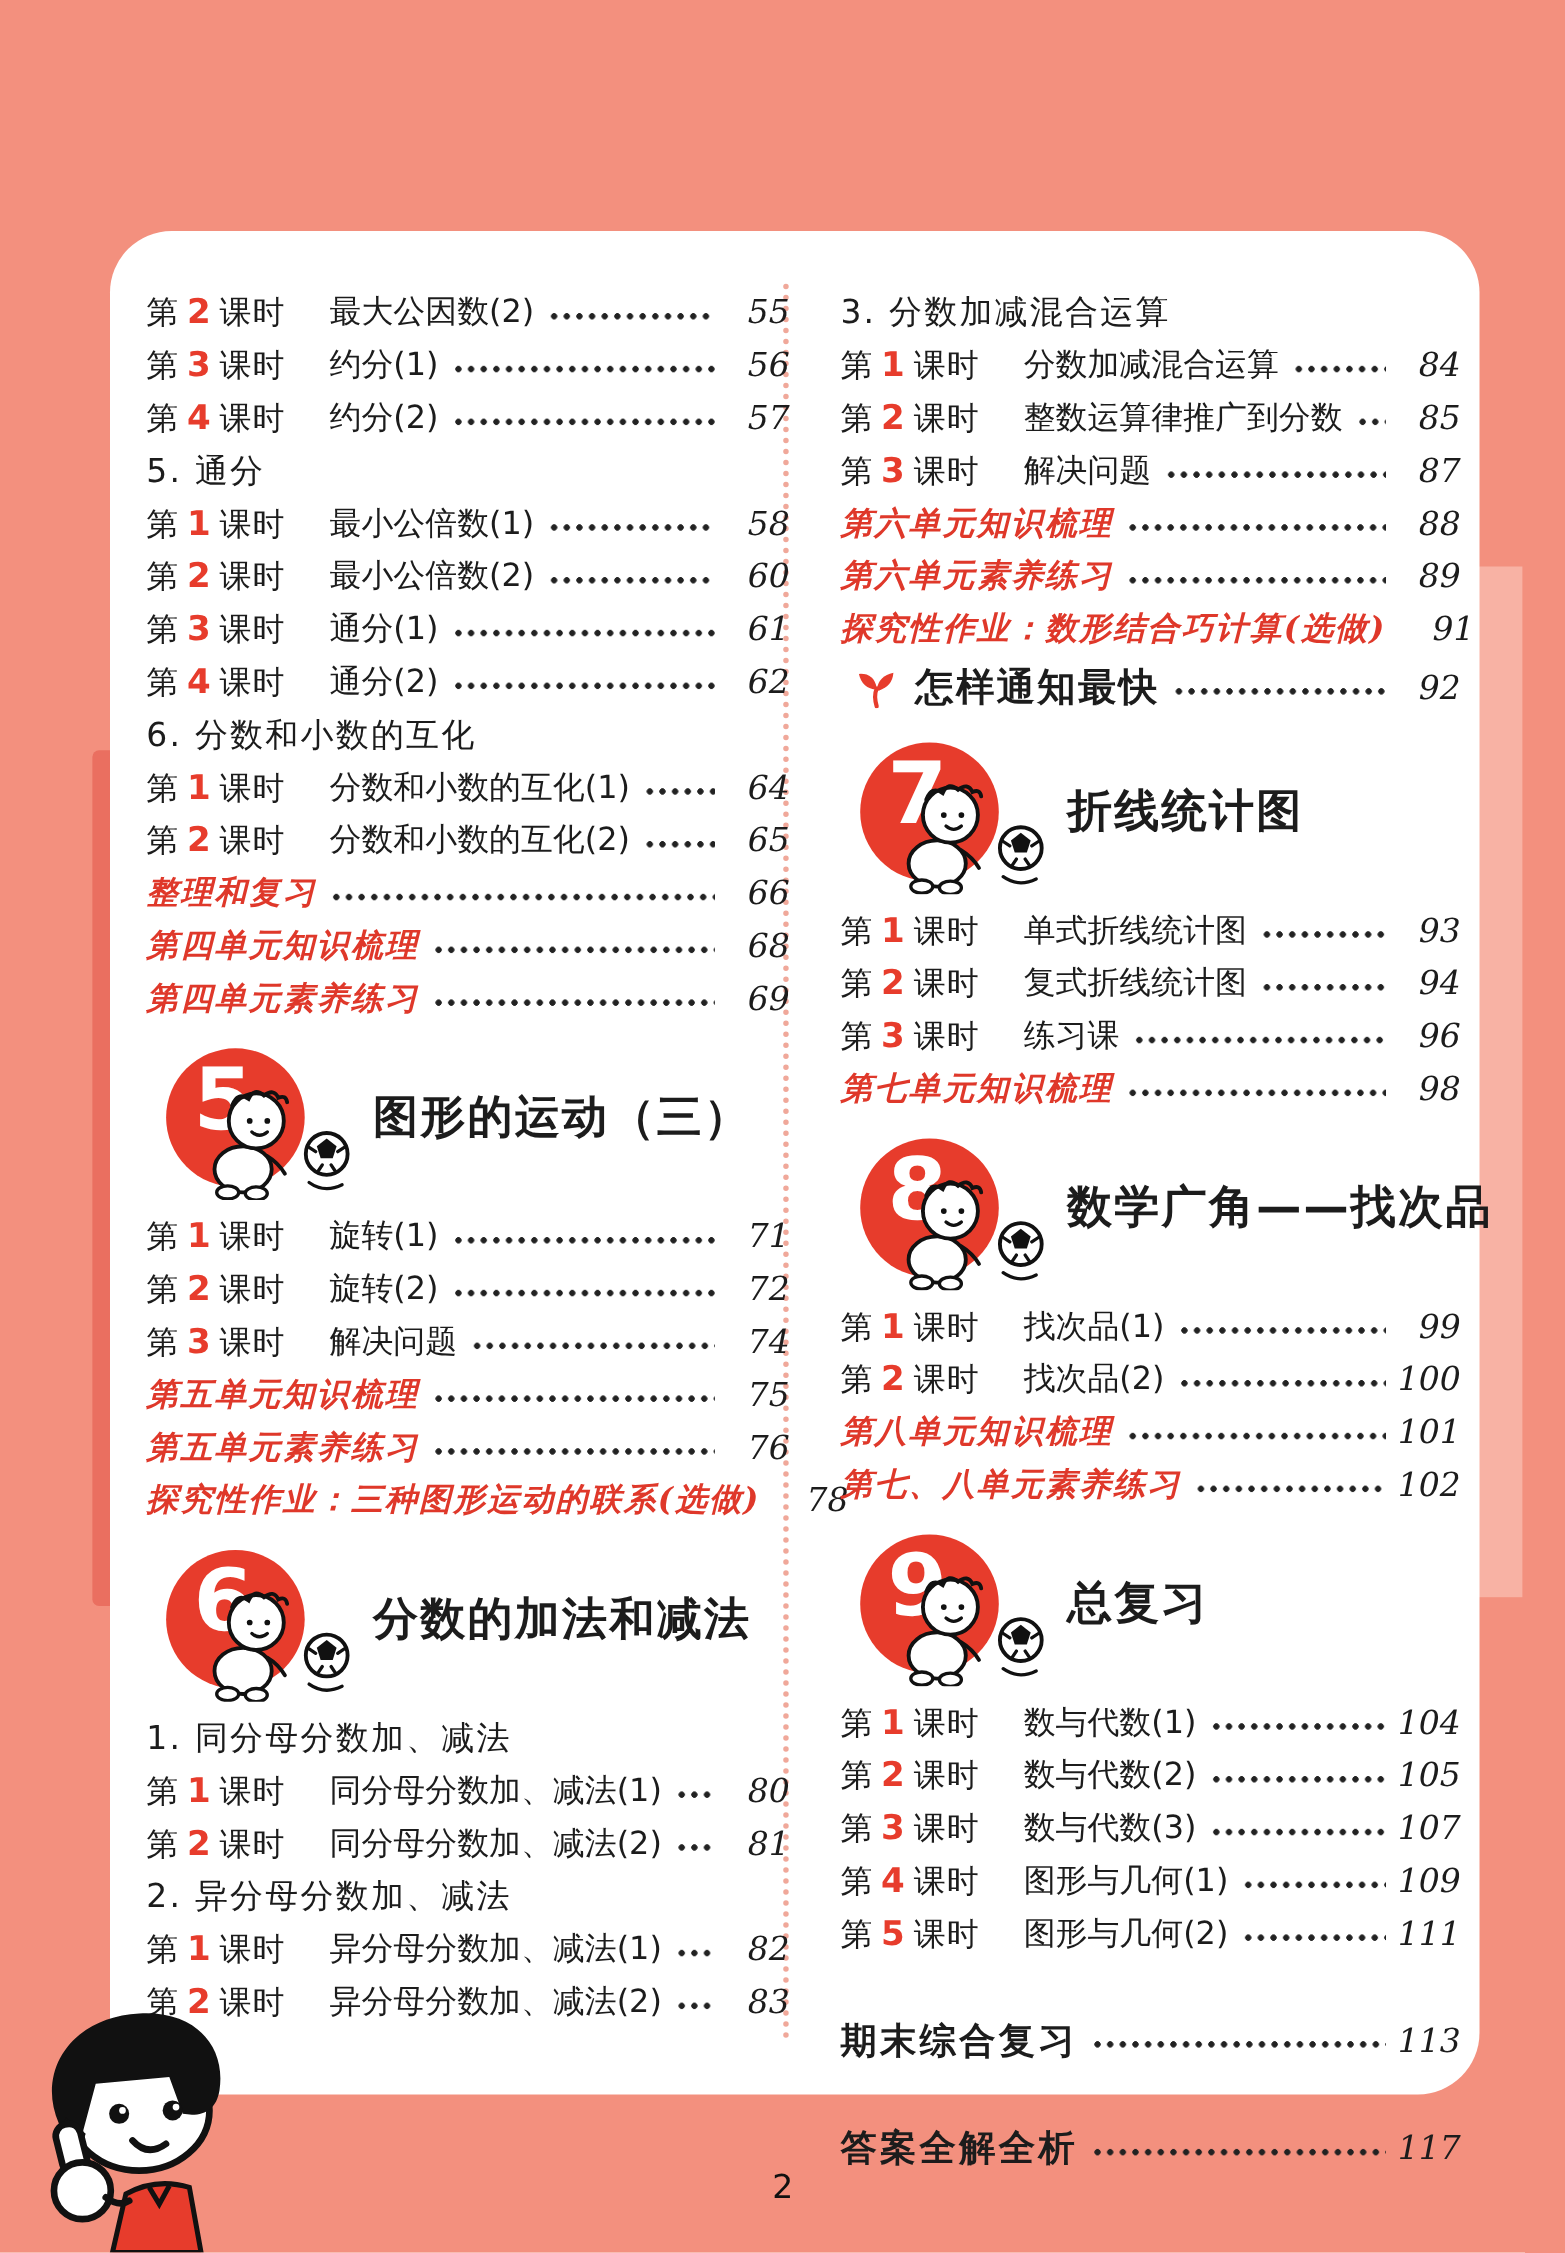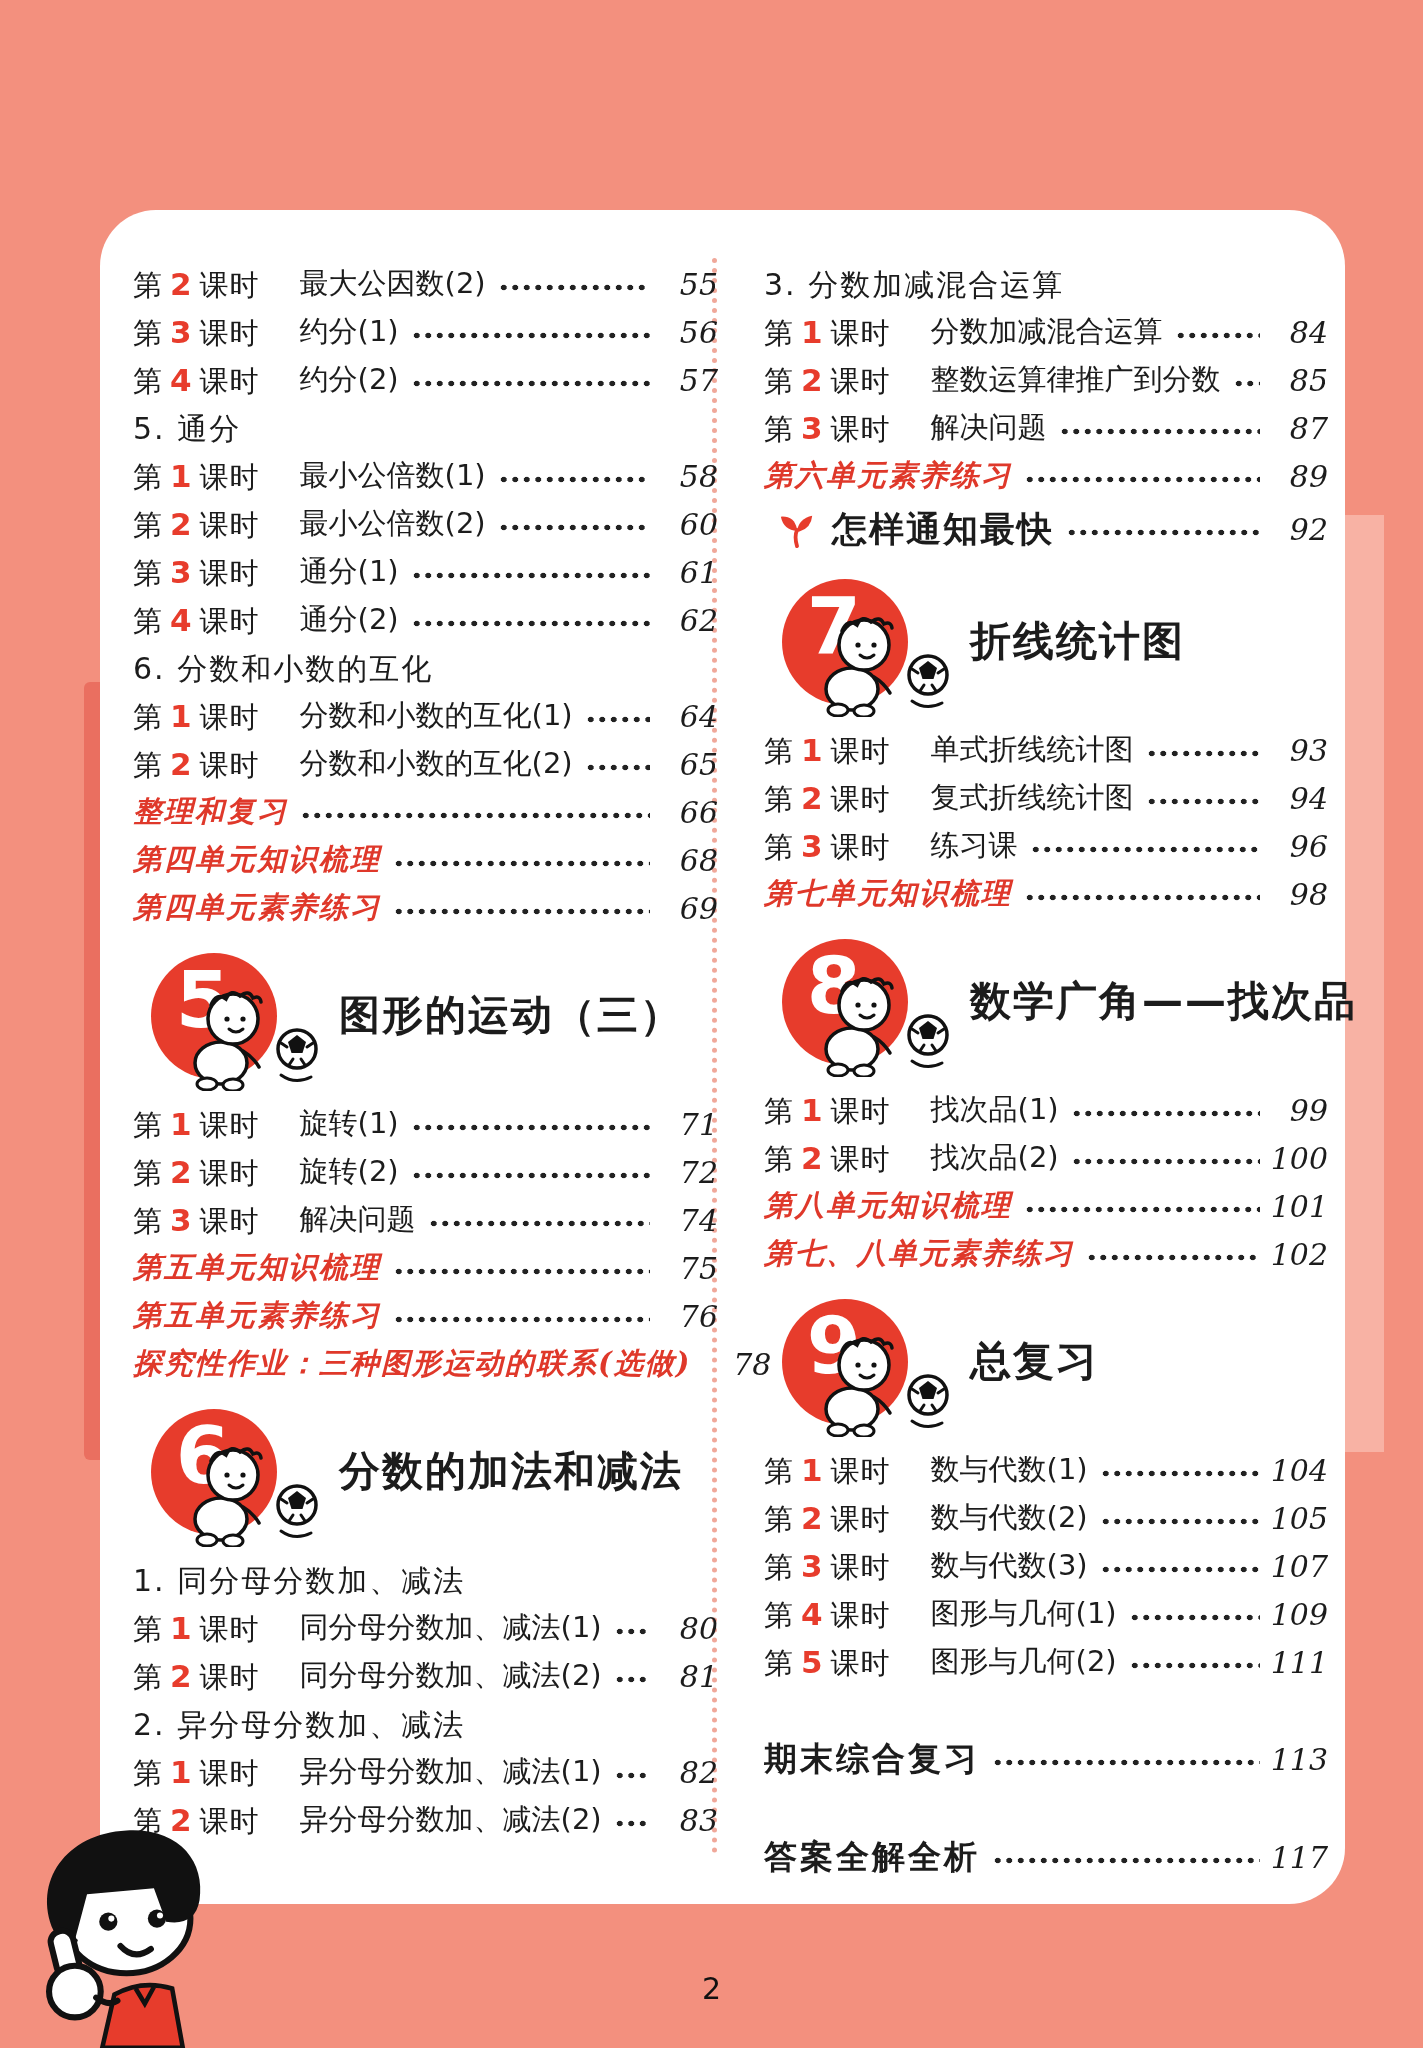--- a/index.html
+++ b/index.html
@@ -265,23 +265,33 @@
             <span class="leader"></span>
             <span class="pg">85</span>
           </div>
           <div class="row lesson">
             <span class="lk"><span>第</span><span class="lnum">3</span><span>课时</span></span>
             <span class="ti">解决问题</span>
             <span class="leader"></span>
             <span class="pg">87</span>
           </div>
           <div class="row red">
+            <span class="rt">第六单元知识梳理</span>
+            <span class="leader"></span>
+            <span class="pg">88</span>
+          </div>
+          <div class="row red">
             <span class="rt">第六单元素养练习</span>
             <span class="leader"></span>
             <span class="pg">89</span>
+          </div>
+          <div class="row red">
+            <span class="rt">探究性作业：数形结合巧计算(选做)</span>
+            <span class="leader"></span>
+            <span class="pg">91</span>
           </div>
           <div class="row special">
             <svg class="sproutsvg">
               <use href="#sym-sprout"></use>
             </svg>
             <span class="sp">怎样通知最快</span>
             <span class="leader"></span>
             <span class="pg">92</span>
           </div>
           <div class="row unit">

